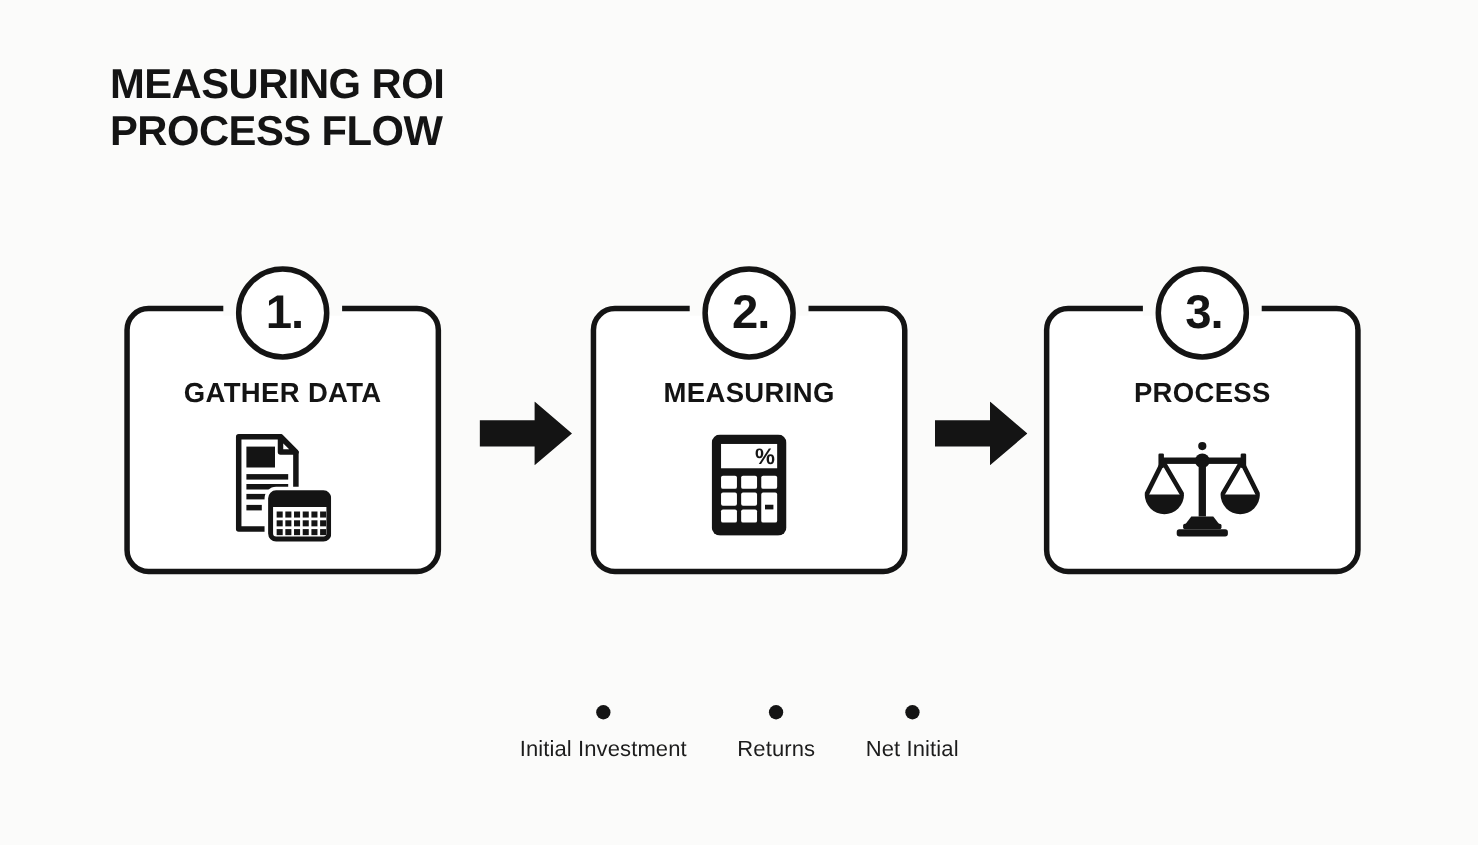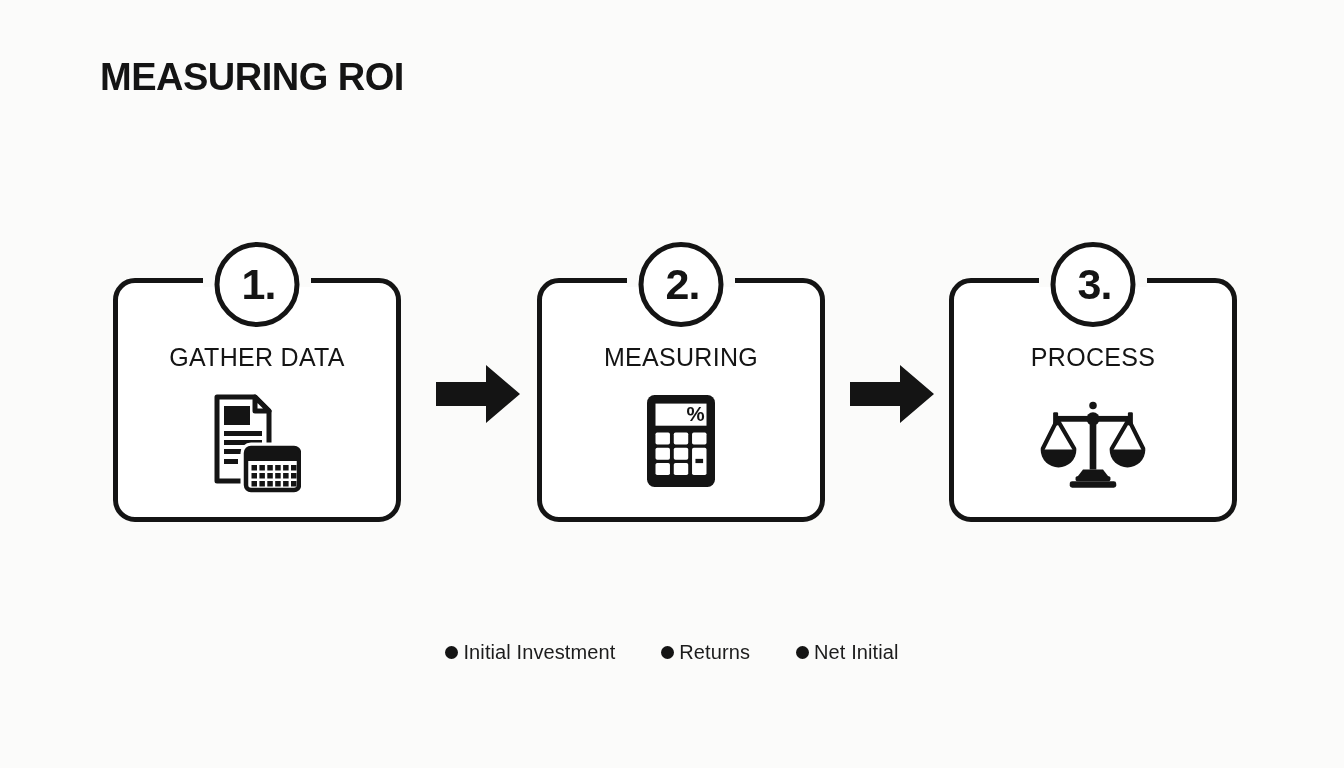--- a/index.html
+++ b/index.html
@@ -70,21 +70,21 @@
     letter-spacing: -1px;
     padding-left: 3px;
   }
   .card-label {
     position: absolute;
     top: 60px;
     left: 0;
     width: 100%;
     text-align: center;
     font-size: 25px;
-    font-weight: 400;
+    font-weight: 700;
     letter-spacing: 0.3px;
   }
   .card-icon {
     position: absolute;
     left: 50%;
     transform: translateX(-50%);
   }
   .icon-doc   { top: 110px; }
   .icon-calc  { top: 112px; }
   .icon-scale { top: 118px; }
@@ -102,21 +102,22 @@
     top: 641px;
     width: 100%;
     display: flex;
     justify-content: center;
     align-items: center;
     gap: 46px;
   }
   .legend-item {
     display: flex;
     align-items: center;
-    gap: 5px;
+    gap: 16px;
+    flex-direction: column;
   }
   .legend-dot {
     width: 13px;
     height: 13px;
     border-radius: 50%;
     background: var(--ink);
     flex: 0 0 auto;
   }
   .legend-label {
     font-size: 20px;
@@ -126,20 +127,21 @@
   }
   svg { display: block; }
 </style>
 </head>
 <body>
 
 <div class="page">
 
   <div class="title">
     <div>MEASURING ROI</div>
+    <div>PROCESS FLOW</div>
   </div>
 
   <div class="card card-1">
     <div class="badge-gap"></div>
     <div class="badge">
       <span>1.</span>
     </div>
     <div class="card-label">GATHER DATA</div>
     <div class="card-icon icon-doc">
       <svg width="88" height="100" viewBox="0 0 88 100">

